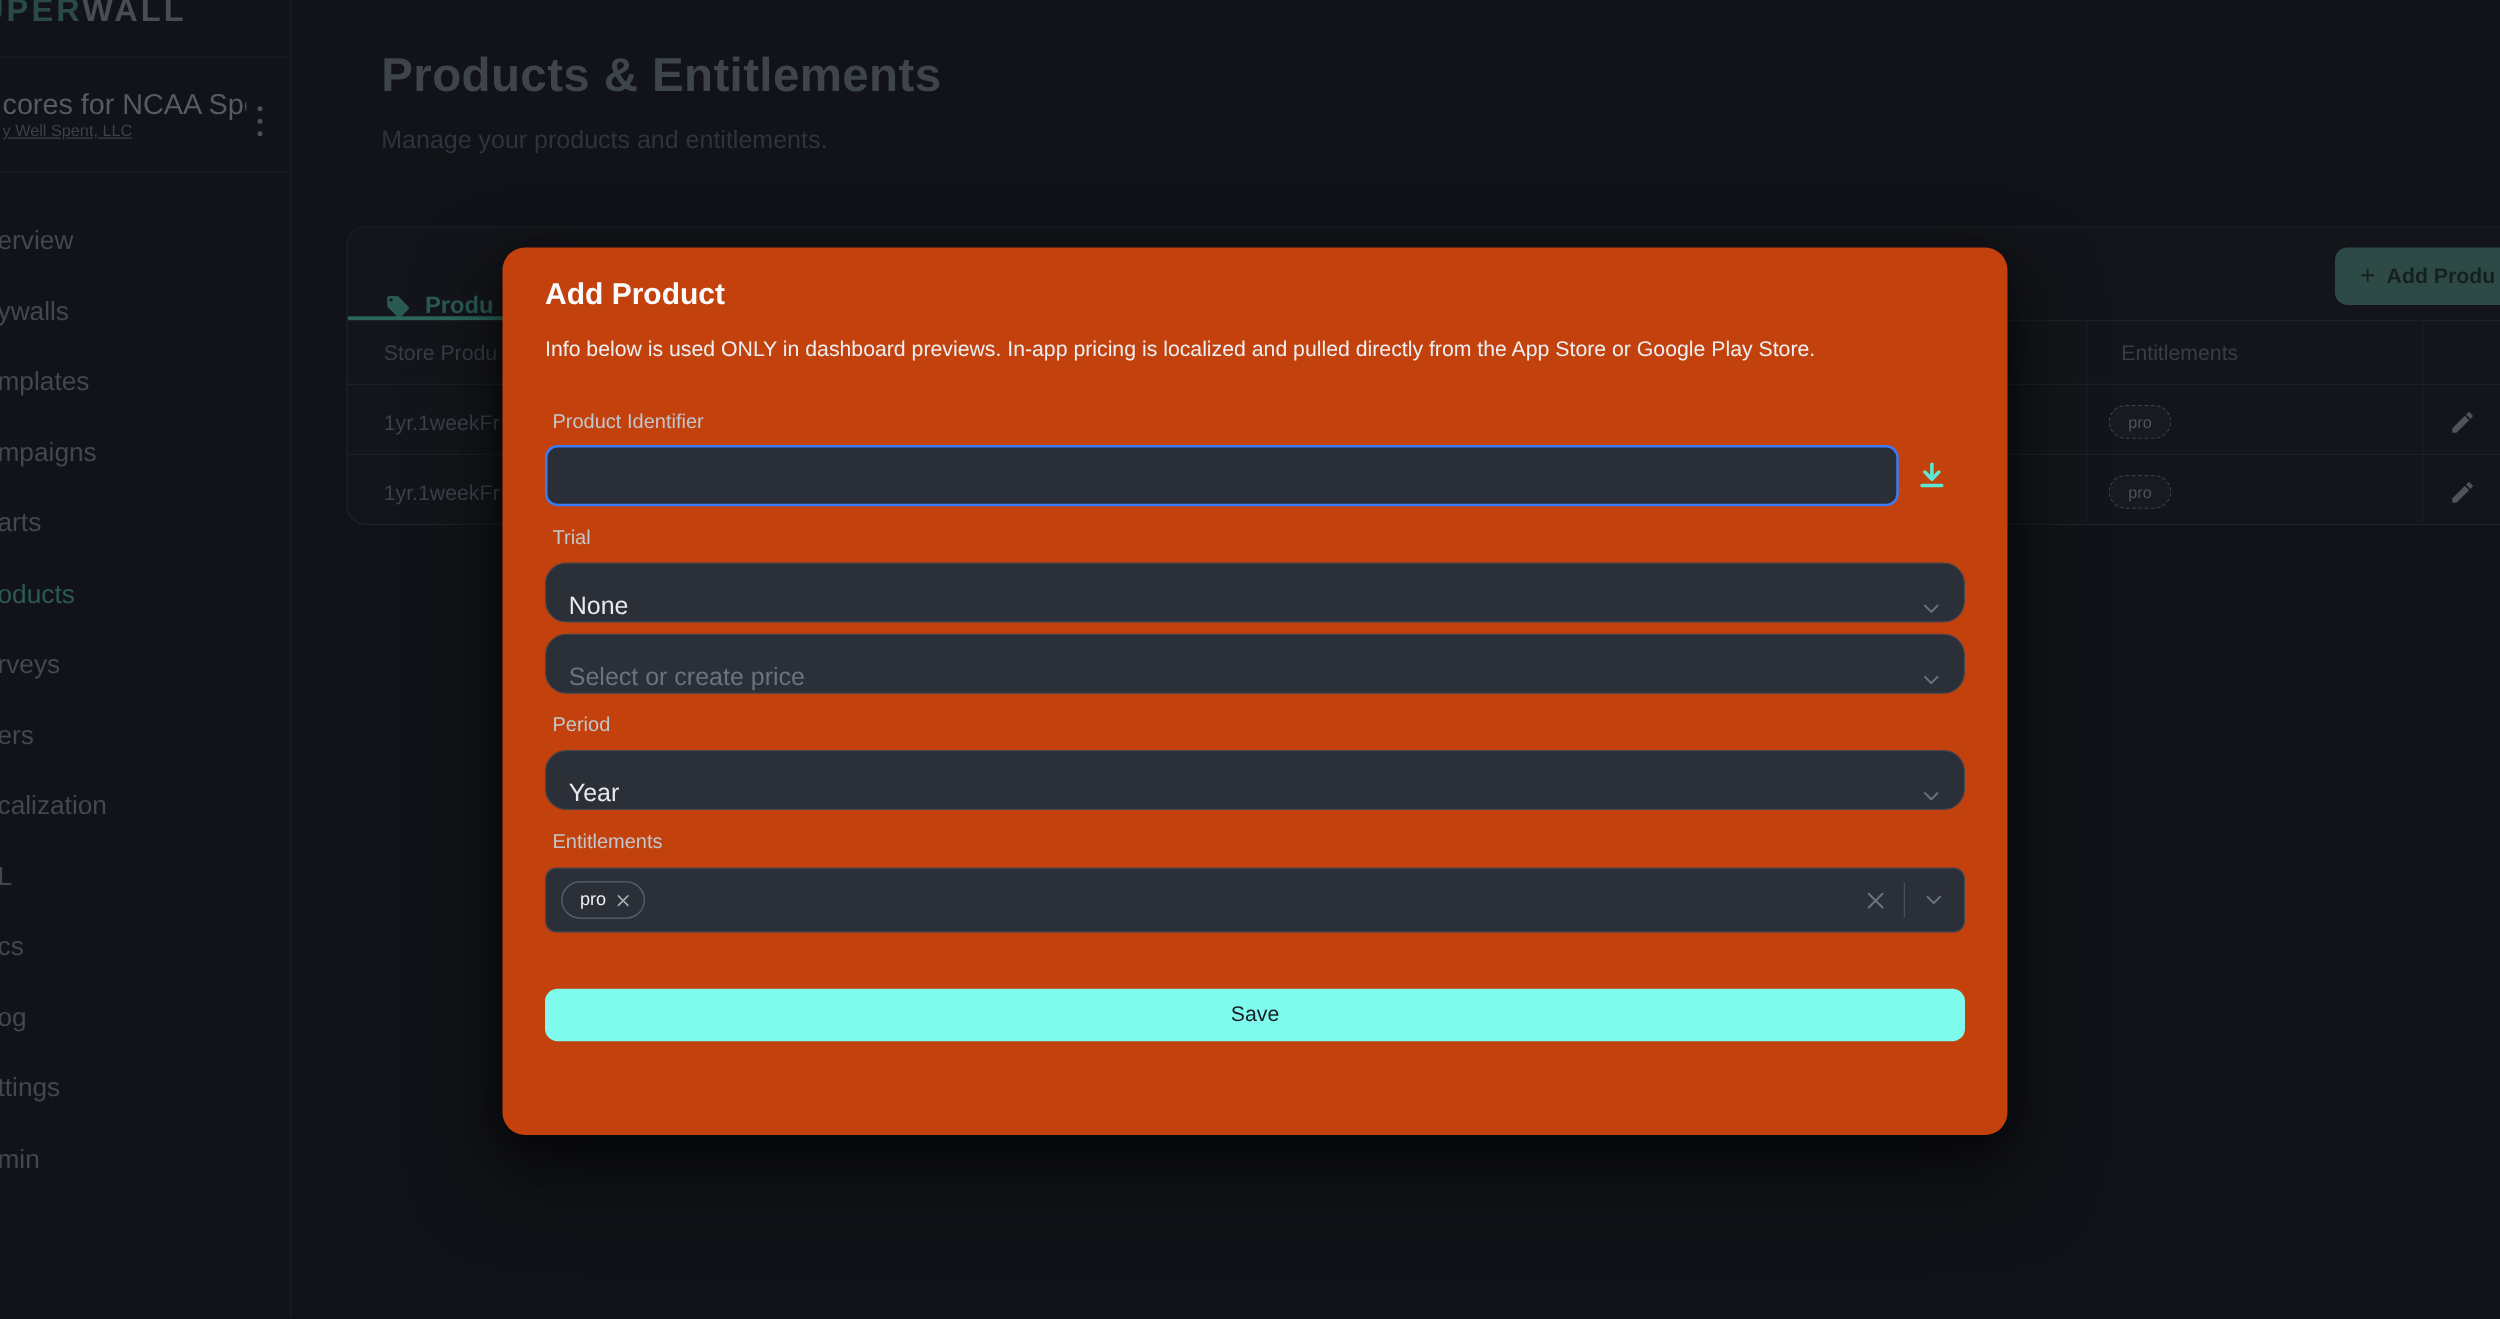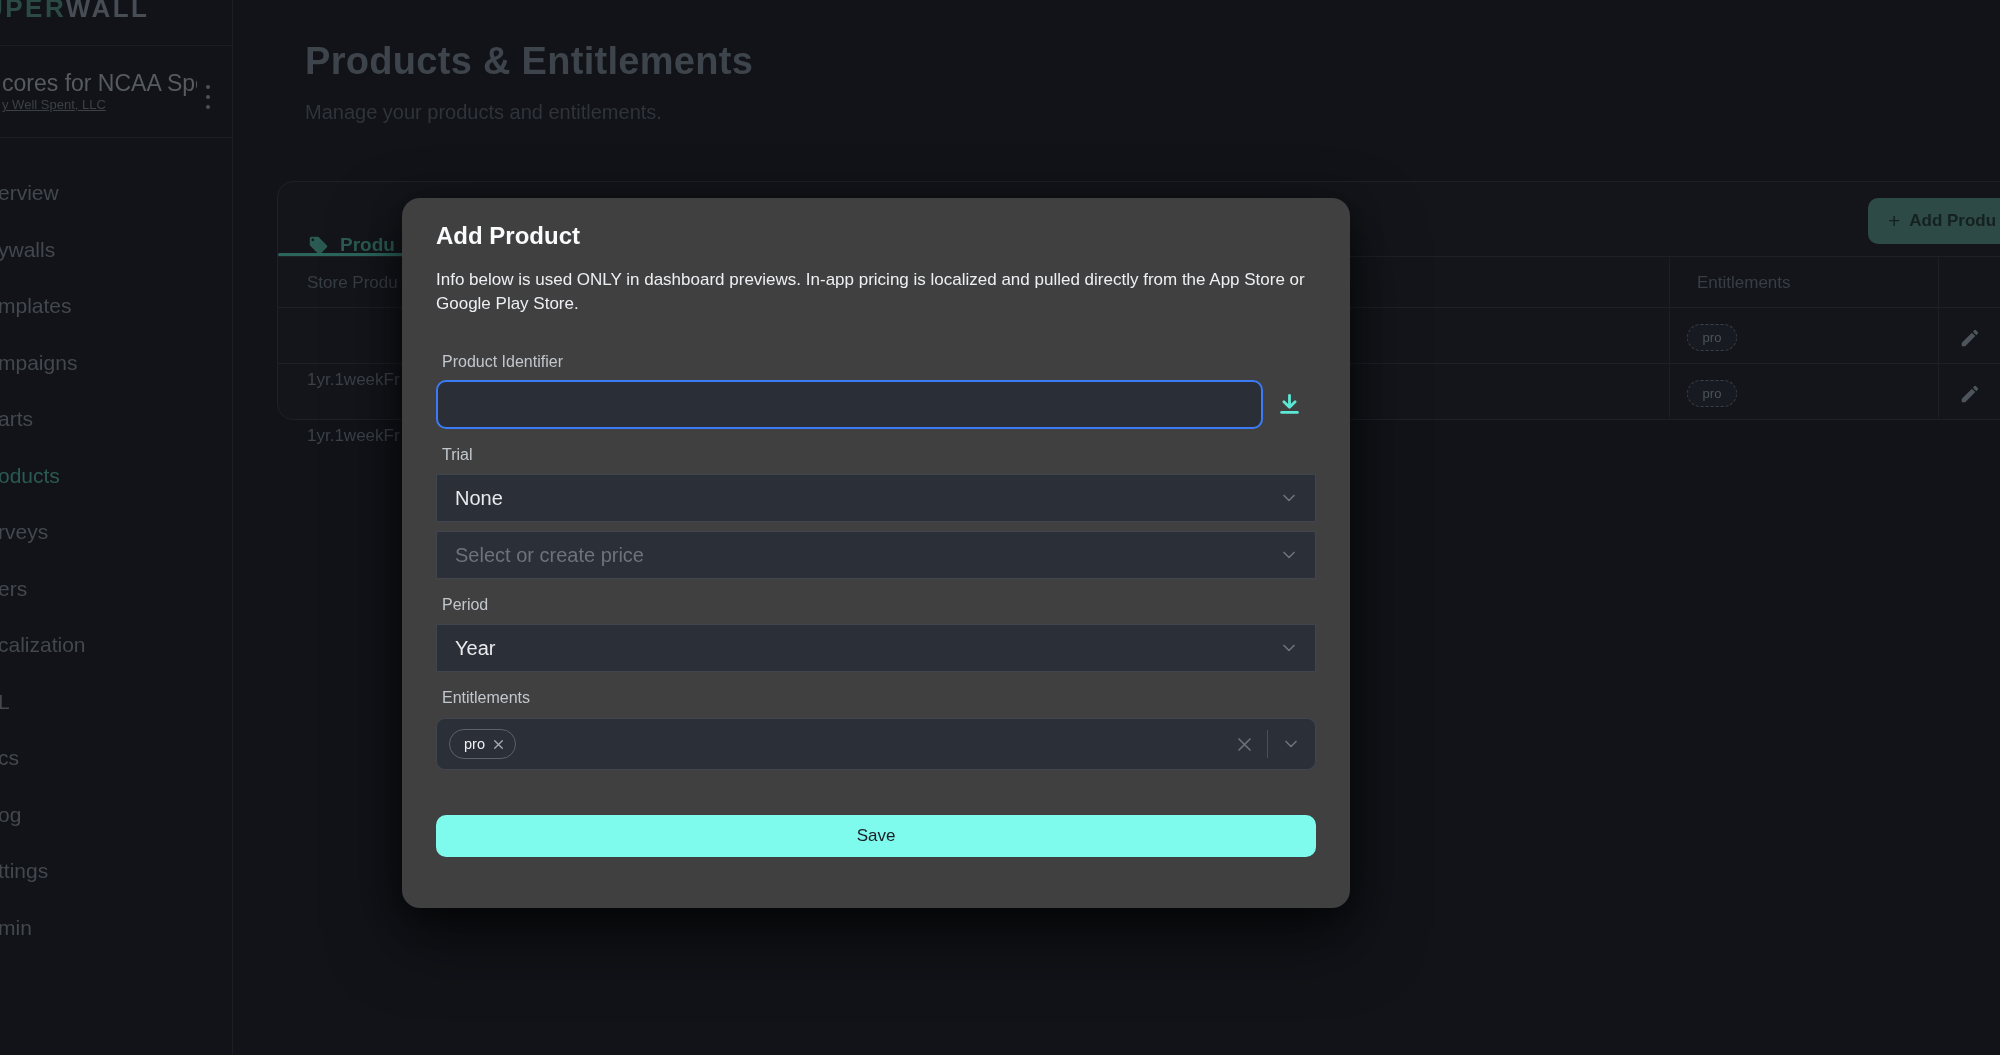--- a/index.html
+++ b/index.html
@@ -53,57 +53,57 @@
   }
   .tab {
     position:absolute; left:0; top:0; height:74px; display:flex; align-items:flex-end;
     gap:11px; padding-left:30px; color:#2b5a53; font-size:19px; font-weight:600;
     cursor:pointer;
   }
   .tab-underline { position:absolute; left:0; top:71px; width:142px; height:3px; background:#2c655c; border-radius:2px; }
   .hdiv { position:absolute; left:0; right:0; height:1px; background:#1d2026; }
   .col-sep { position:absolute; top:74px; bottom:1px; width:1px; background:#1b1e24; }
   .th { position:absolute; font-size:17px; color:#383e45; }
-  .td { position:absolute; font-size:17px; color:#3c424a;margin-top:41px; }
+  .td { position:absolute; font-size:17px; color:#3c424a; }
   .badge {
     position:absolute; left:1409px; width:50px; height:27px; border-radius:14px;
     border:1px dashed #3a4047; background:#171a20; color:#4d545c;
     font-size:13px; display:flex; align-items:center; justify-content:center;
   }
   .pencil { position:absolute; left:1681px; width:22px; height:22px; color:#4d545c; cursor:pointer; }
   .add-btn {
     position:absolute; left:1868px; top:198px; height:46px; width:170px;
     background:#2d4a47; color:#15211f; border:none; border-radius:10px;
     font-family:"Liberation Sans", sans-serif; font-size:17px; font-weight:600;
     display:flex; align-items:center; gap:9px; padding:0 0 0 20px;
     white-space:nowrap; cursor:pointer;
   }
   .add-btn .plus { font-size:21px; font-weight:400; }
   
   .modal {
-    position:absolute; left:402px; top:198px; width:948px; height:710px;
-    background:#404040; border-radius:18px; z-index:10;
+    position:absolute; left:402px; top:198px; width:1204px; height:710px;
+    background:#c2410c; border-radius:18px; z-index:10;
     box-shadow:0 30px 70px rgba(0,0,0,.55), 0 8px 30px rgba(0,0,0,.45);
     padding:22px 34px 0 34px;
   }
   .m-title { font-size:24px; font-weight:bold; color:#fafbfc; line-height:32px; }
   .m-info { margin-top:16px; font-size:17px; color:#edeff2; line-height:24px; }
   .f-label { margin-top:16px; padding-left:6px; font-size:16px; color:#c2c7ce; line-height:20px; }
   .f-label.first { margin-top:36px; }
   .pi-row { margin-top:8px; display:flex; align-items:center; }
   .pi-input {
     flex:1 1 auto; height:49px; background:#2a2e36; border:2px solid #3b7bf6;
     border-radius:10px; outline:none; color:#e8eaed; font-size:19px;
     padding:0 16px; font-family:"Liberation Sans", sans-serif;
   }
   .dl-zone { width:53px; display:flex; align-items:center; justify-content:center; cursor:pointer; }
   .dl-icon { width:27px; height:27px; color:#5ce8d5; }
   .select {
     margin-top:9px; height:48px; background:#2b2f37; border:1px solid #40454e;
-    border-radius:0; display:flex; align-items:center; padding:0 16px 0 18px;
+    border-radius:17px; display:flex; align-items:flex-end; padding:0 16px 0 18px;
     cursor:pointer; position:relative;
   }
   .sel-value { font-size:20px; color:#e8eaed; }
   .sel-placeholder { font-size:20px; color:#6c737c; }
   .chev { width:20px; height:20px; color:#6c737c; margin-left:auto; flex:0 0 auto; }
   .multi {
     margin-top:10px; height:52px; background:#2b2f37; border:1px solid #40454e;
     border-radius:9px; display:flex; align-items:center; padding:0 14px 0 12px;
   }
   .chip {

